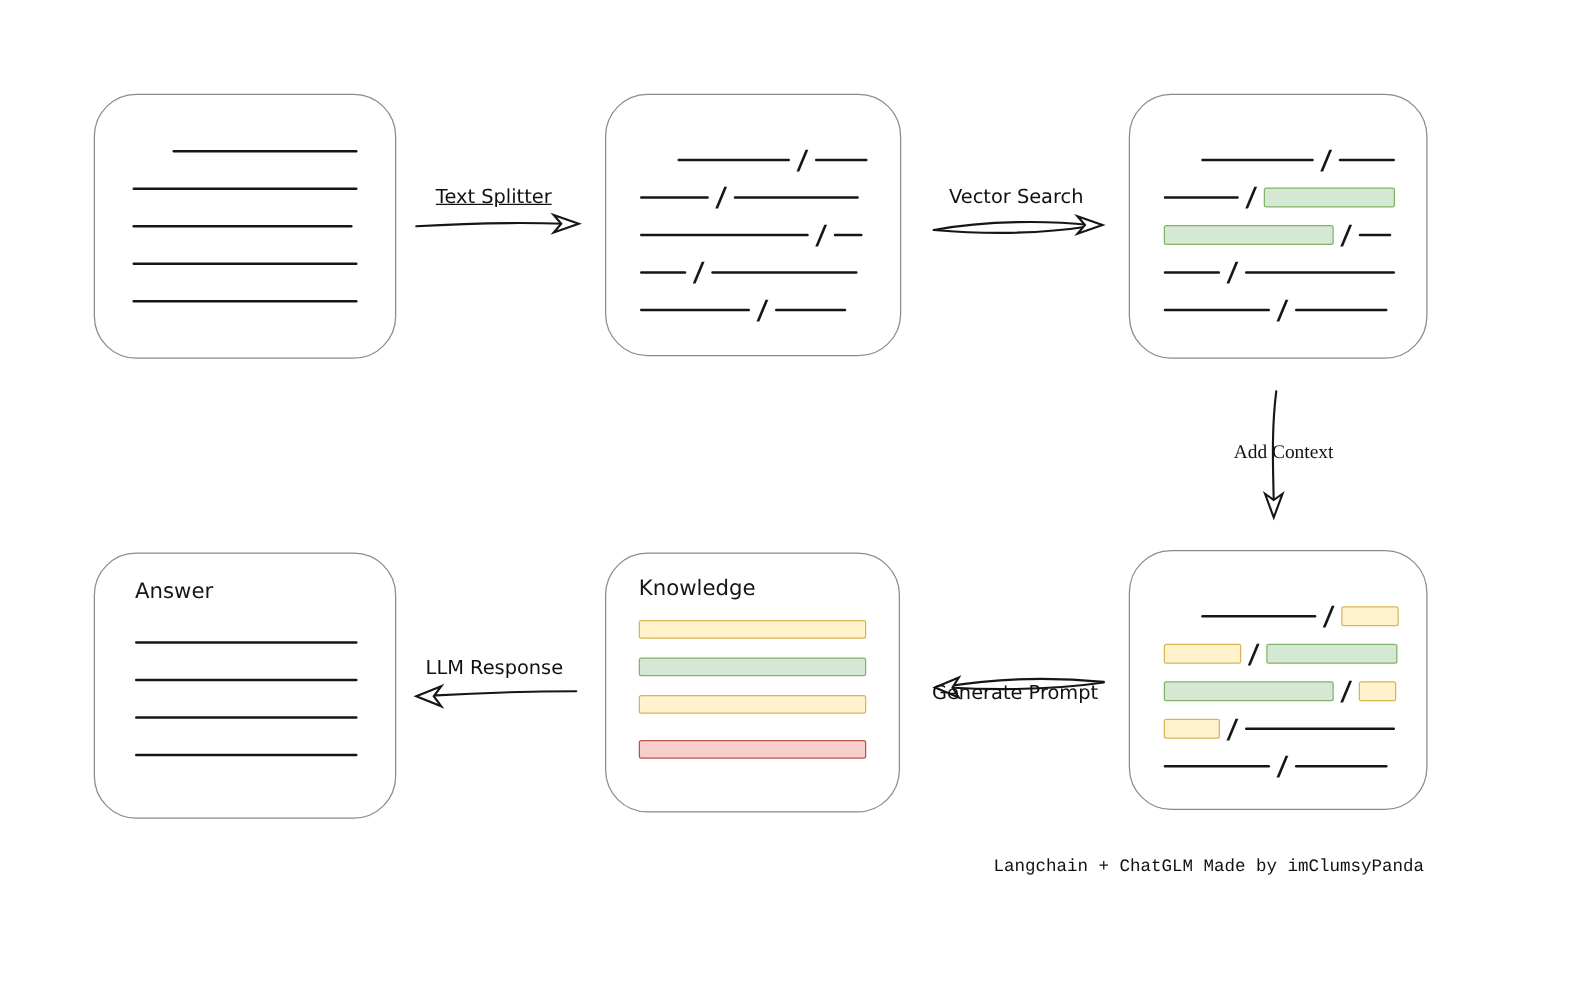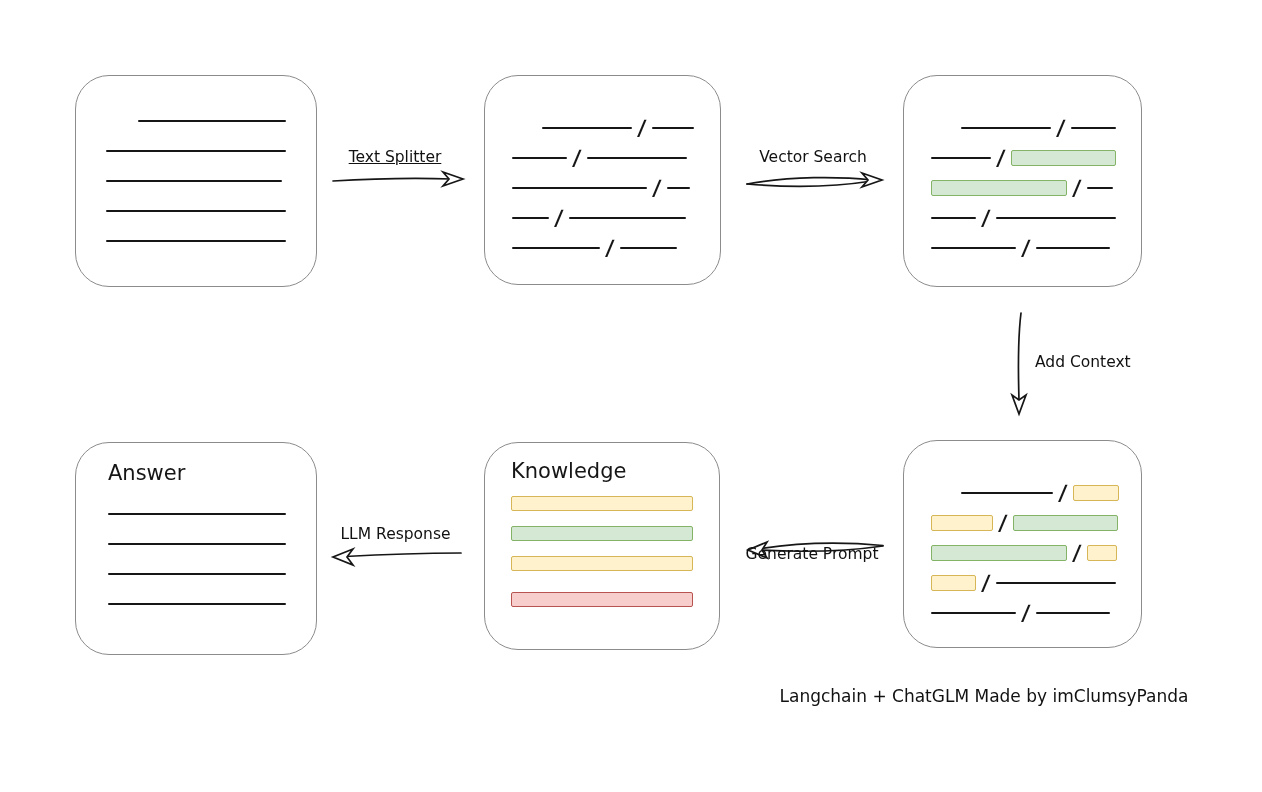--- a/index.html
+++ b/index.html
@@ -30,41 +30,41 @@
   .seg-line { height:2px; background:#161616; border-radius:1px; flex:0 0 auto; }
   .seg-slash {
     font-size:21px; line-height:1; margin:0 6px; flex:0 0 auto;
     transform:skewX(-6deg); font-weight:bold; color:#161616;
   }
   .chip { height:16px; box-sizing:border-box; border-radius:2px; flex:0 0 auto; }
   .chip-green  { background:var(--green_fill);  border:1.4px solid var(--green_border); }
   .chip-yellow { background:var(--yellow_fill); border:1.4px solid var(--yellow_border); }
   .chip-red    { background:var(--red_fill);    border:1.4px solid var(--red_border); }
 
-  .card-title { font-size:21px; line-height:24px; white-space:nowrap; }
+  .card-title { font-size:17px; line-height:24px; white-space:nowrap; }
   #card-answer .card-title { padding:18px 0 0 32px; }
   #card-prompt { padding:16px 26px 4px 26px; }
   #card-prompt .bars { margin-top:13px; display:flex; flex-direction:column; }
   .bar { height:15px; width:182px; box-sizing:border-box; border-radius:2px; margin-bottom:15px; }
   #card-prompt .question-title { margin-top:5px; }
   #card-prompt .question-bars { margin-top:6px; display:flex; flex-direction:column; }
 
   .arrow-label {
     position:absolute; font-size:15.5px; line-height:20px;
     white-space:nowrap; text-align:center; color:#111;
   }
   #lbl-text-splitter   { left:325px;  top:147px; width:140px;text-decoration:underline; }
   #lbl-vector-search   { left:738px;  top:147px; width:150px; }
-  #lbl-add-context     { left:1035px; top:352px; }
+  #lbl-add-context     { left:987px; top:352px;font-family:Liberation Serif, serif; }
   #lbl-generate-prompt { left:733px;  top:544px; width:158px; }
   #lbl-llm-response    { left:328px;  top:524px; width:135px;text-align:center; }
 
   .caption {
-    position:absolute; left:764px; top:686px; width:440px;
-    font-size:17px; text-align:center; white-space:nowrap; color:#111;
+    position:absolute; left:747px; top:686px; width:440px;
+    font-size:14px; text-align:center; white-space:nowrap; color:#111;font-family:Liberation Mono, monospace;
   }
   .arrows-overlay { position:absolute; left:0; top:0; width:1262px; height:792px; pointer-events:none; }
 </style>
 </head>
 <body>
 
 <div class="canvas">
 
   <div class="card" id="card-document">
     <div class="rows">

